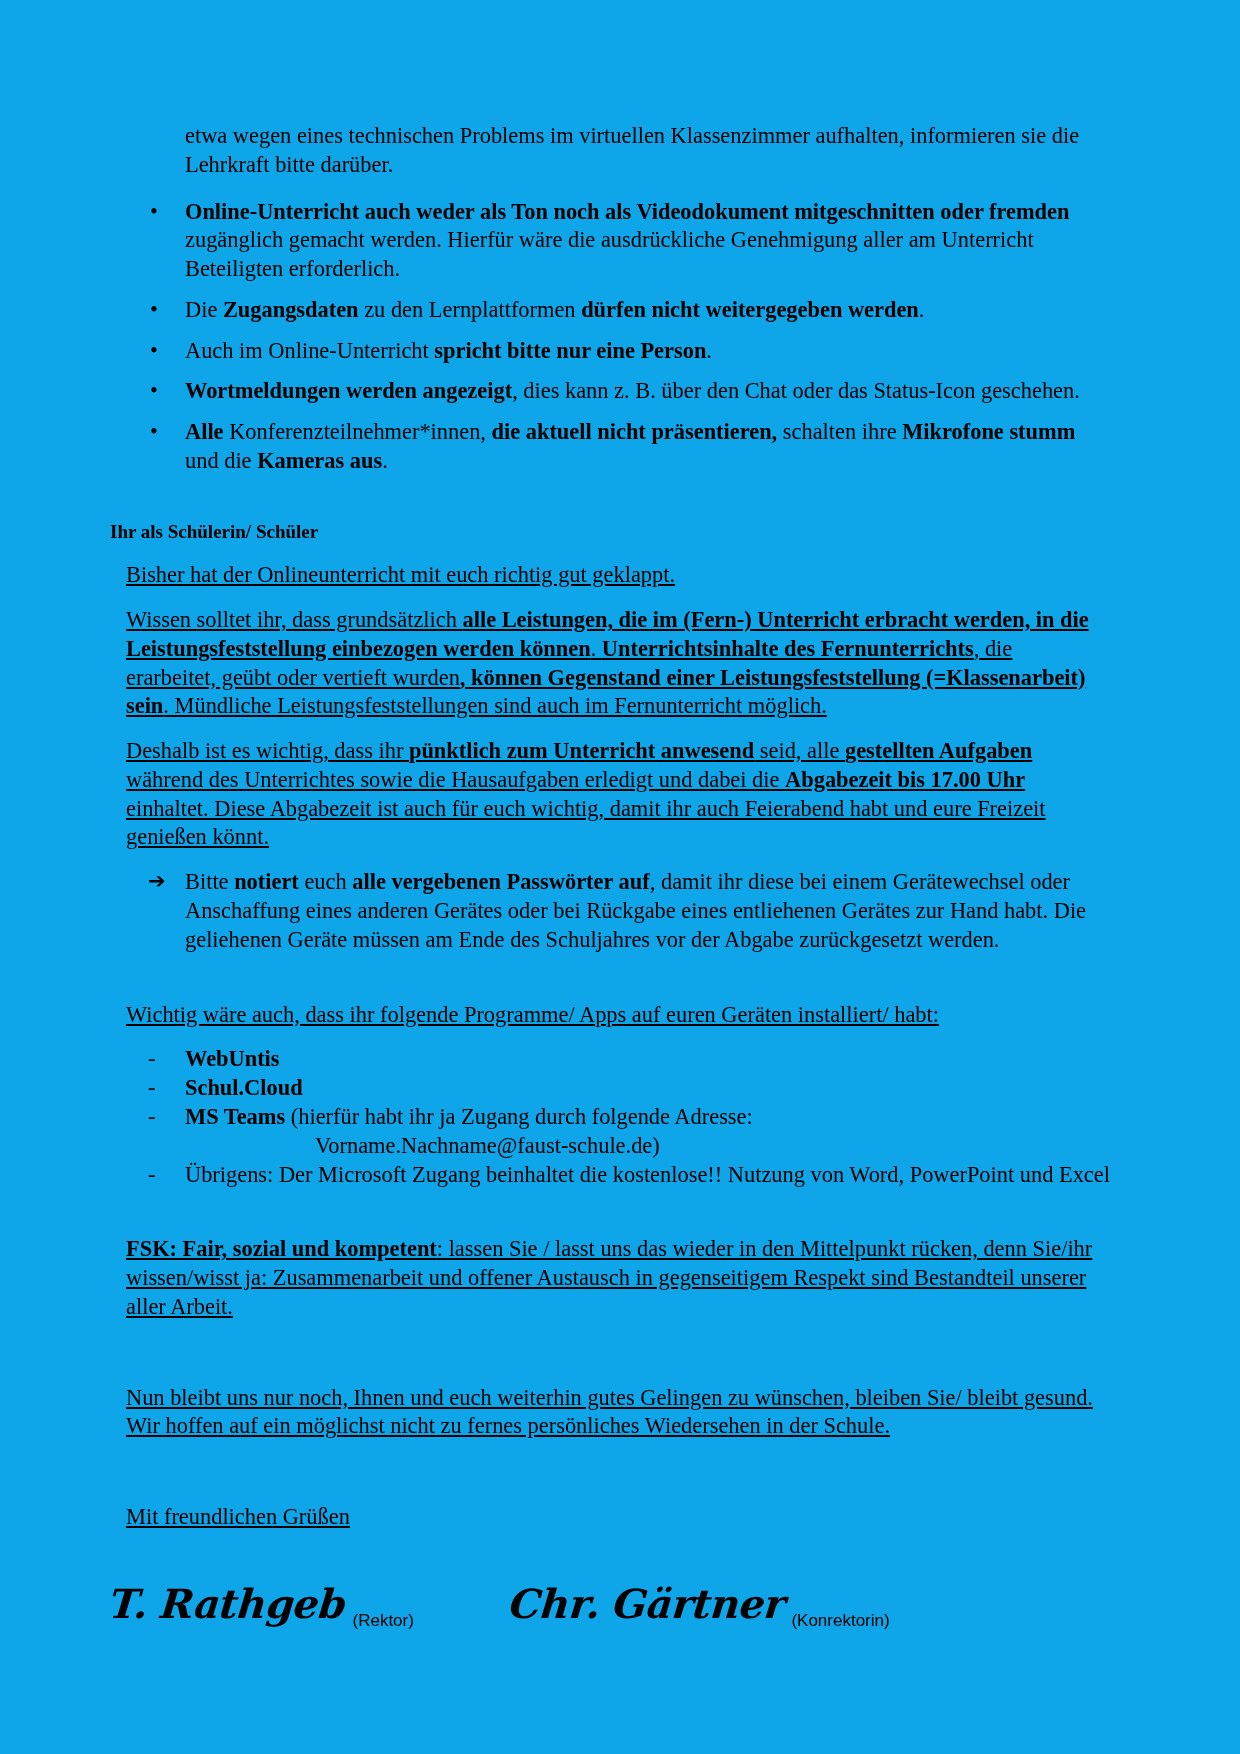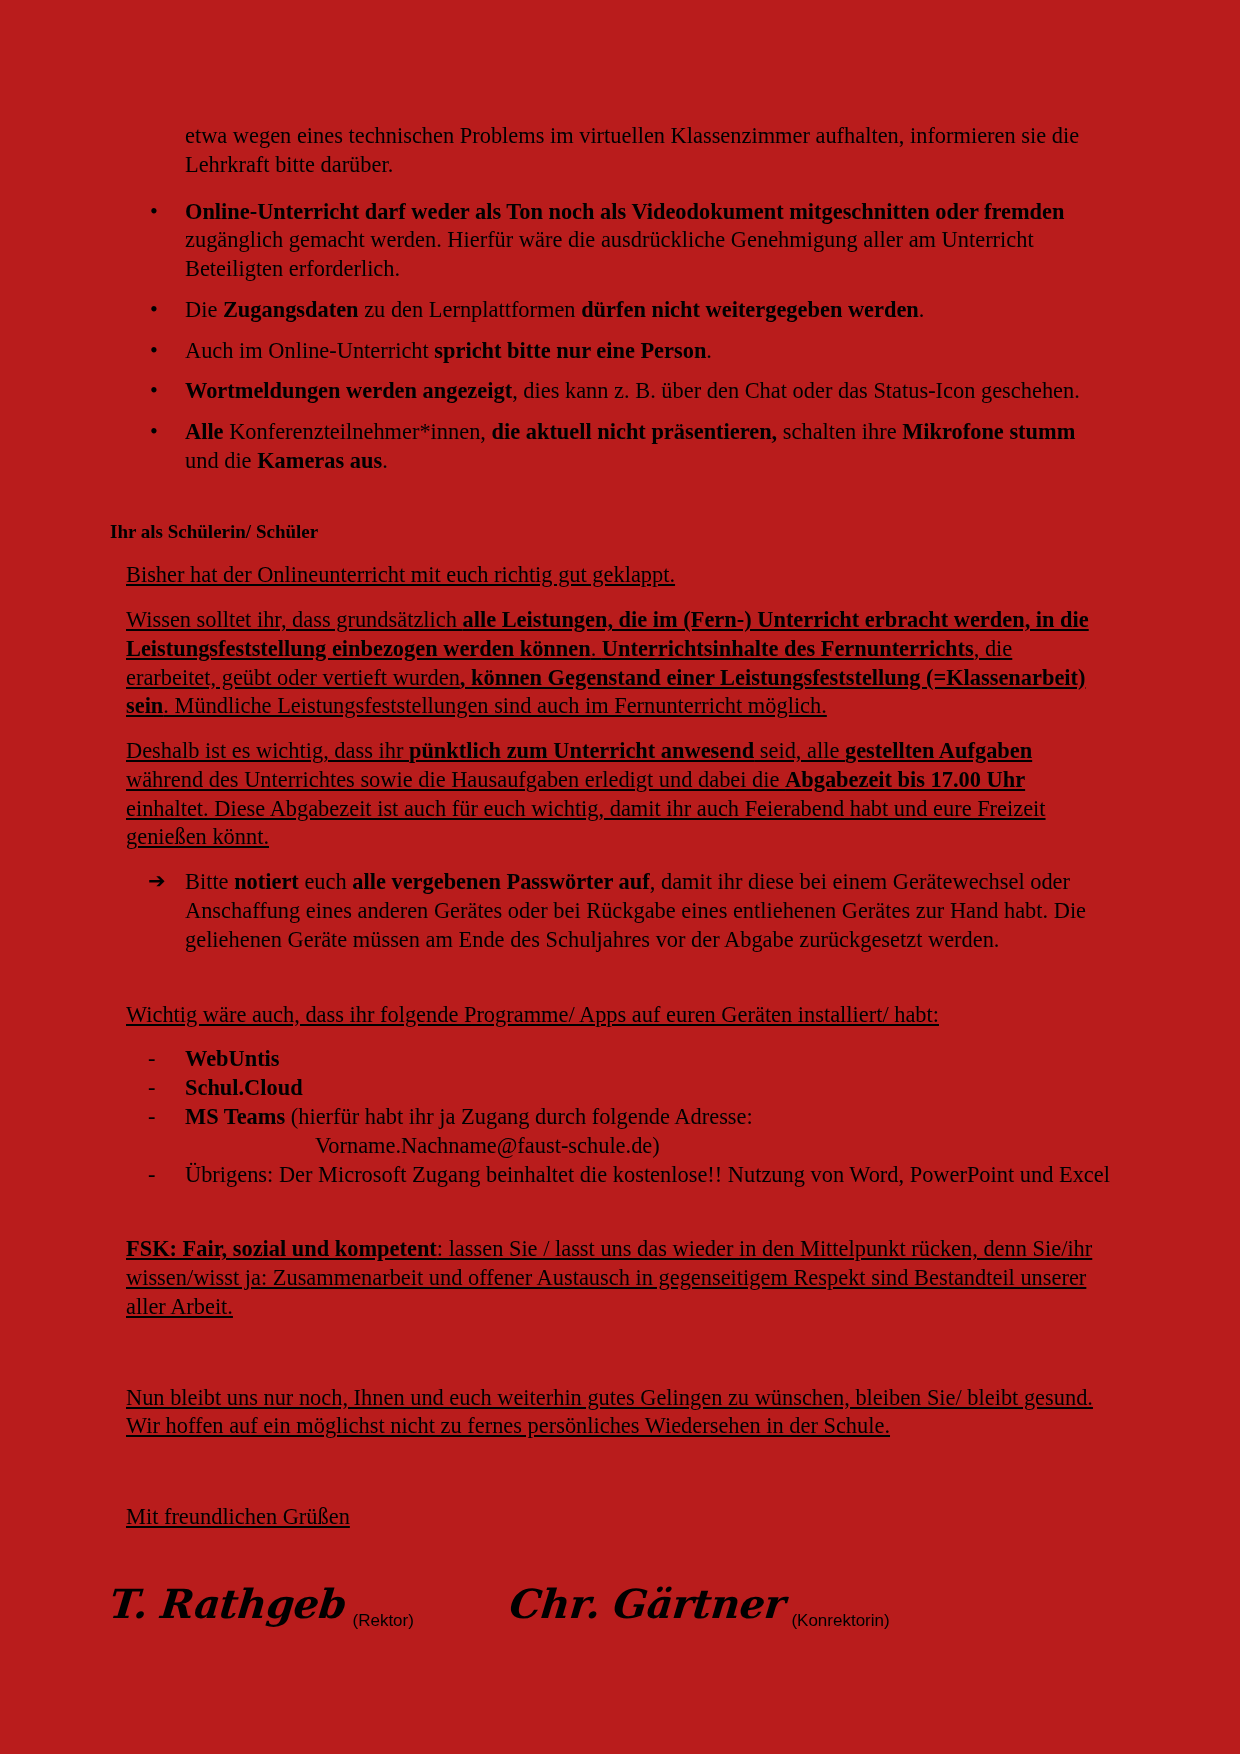--- a/index.html
+++ b/index.html
@@ -14,21 +14,21 @@
     font-family: "Liberation Serif", "DejaVu Serif", serif;
     color: #000000;
     -webkit-font-smoothing: antialiased;
   }
   .page {
     position: relative;
     width: 1240px;
     height: 1754px;
     box-sizing: border-box;
     padding: 122px 128px 0 110px;
-    background: #b91c1c;
+    background: #0ea5e9;
   }
   .doc-body {
     font-size: 22.4px;
     line-height: 1.285;
     text-align: left;
   }
 
   
   .cont-par {
     margin: 0 0 0 75px;
@@ -144,21 +144,21 @@
 </style>
 </head>
 <body>
 
 <div class="page">
   <div class="doc-body">
 
     <p class="cont-par">etwa wegen eines technischen Problems im virtuellen Klassenzimmer aufhalten, informieren sie die Lehrkraft bitte darüber.</p>
 
     <ul class="bullets" id="rules-list">
-        <li><span class="bullet-dot">•</span><span><span style="font-weight: bold;">Online-Unterricht darf weder als Ton noch als Videodokument mitgeschnitten oder fremden</span><span> zugänglich gemacht werden. Hierfür wäre die ausdrückliche Genehmigung aller am Unterricht Beteiligten erforderlich.</span></span></li>
+        <li><span class="bullet-dot">•</span><span><span style="font-weight: bold;">Online-Unterricht auch weder als Ton noch als Videodokument mitgeschnitten oder fremden</span><span> zugänglich gemacht werden. Hierfür wäre die ausdrückliche Genehmigung aller am Unterricht Beteiligten erforderlich.</span></span></li>
         <li><span class="bullet-dot">•</span><span><span>Die </span><span style="font-weight: bold;">Zugangsdaten</span><span> zu den Lernplattformen </span><span style="font-weight: bold;">dürfen nicht weitergegeben werden</span><span>.</span></span></li>
         <li><span class="bullet-dot">•</span><span><span>Auch im Online-Unterricht </span><span style="font-weight: bold;">spricht bitte nur eine Person</span><span>.</span></span></li>
         <li><span class="bullet-dot">•</span><span><span style="font-weight: bold;">Wortmeldungen werden angezeigt</span><span>, dies kann z. B. über den Chat oder das Status-Icon geschehen.</span></span></li>
         <li><span class="bullet-dot">•</span><span><span style="font-weight: bold;">Alle</span><span> Konferenzteilnehmer*innen, </span><span style="font-weight: bold;">die aktuell nicht präsentieren,</span><span> schalten ihre </span><span style="font-weight: bold;">Mikrofone stumm</span><span> und die </span><span style="font-weight: bold;">Kameras aus</span><span>.</span></span></li>
       </ul>
 
     <div class="section-heading">Ihr als Schülerin/ Schüler</div>
 
     <div id="students-paragraphs">
         <p class="par"><span>Bisher hat der Onlineunterricht mit euch richtig gut geklappt.</span></p>

